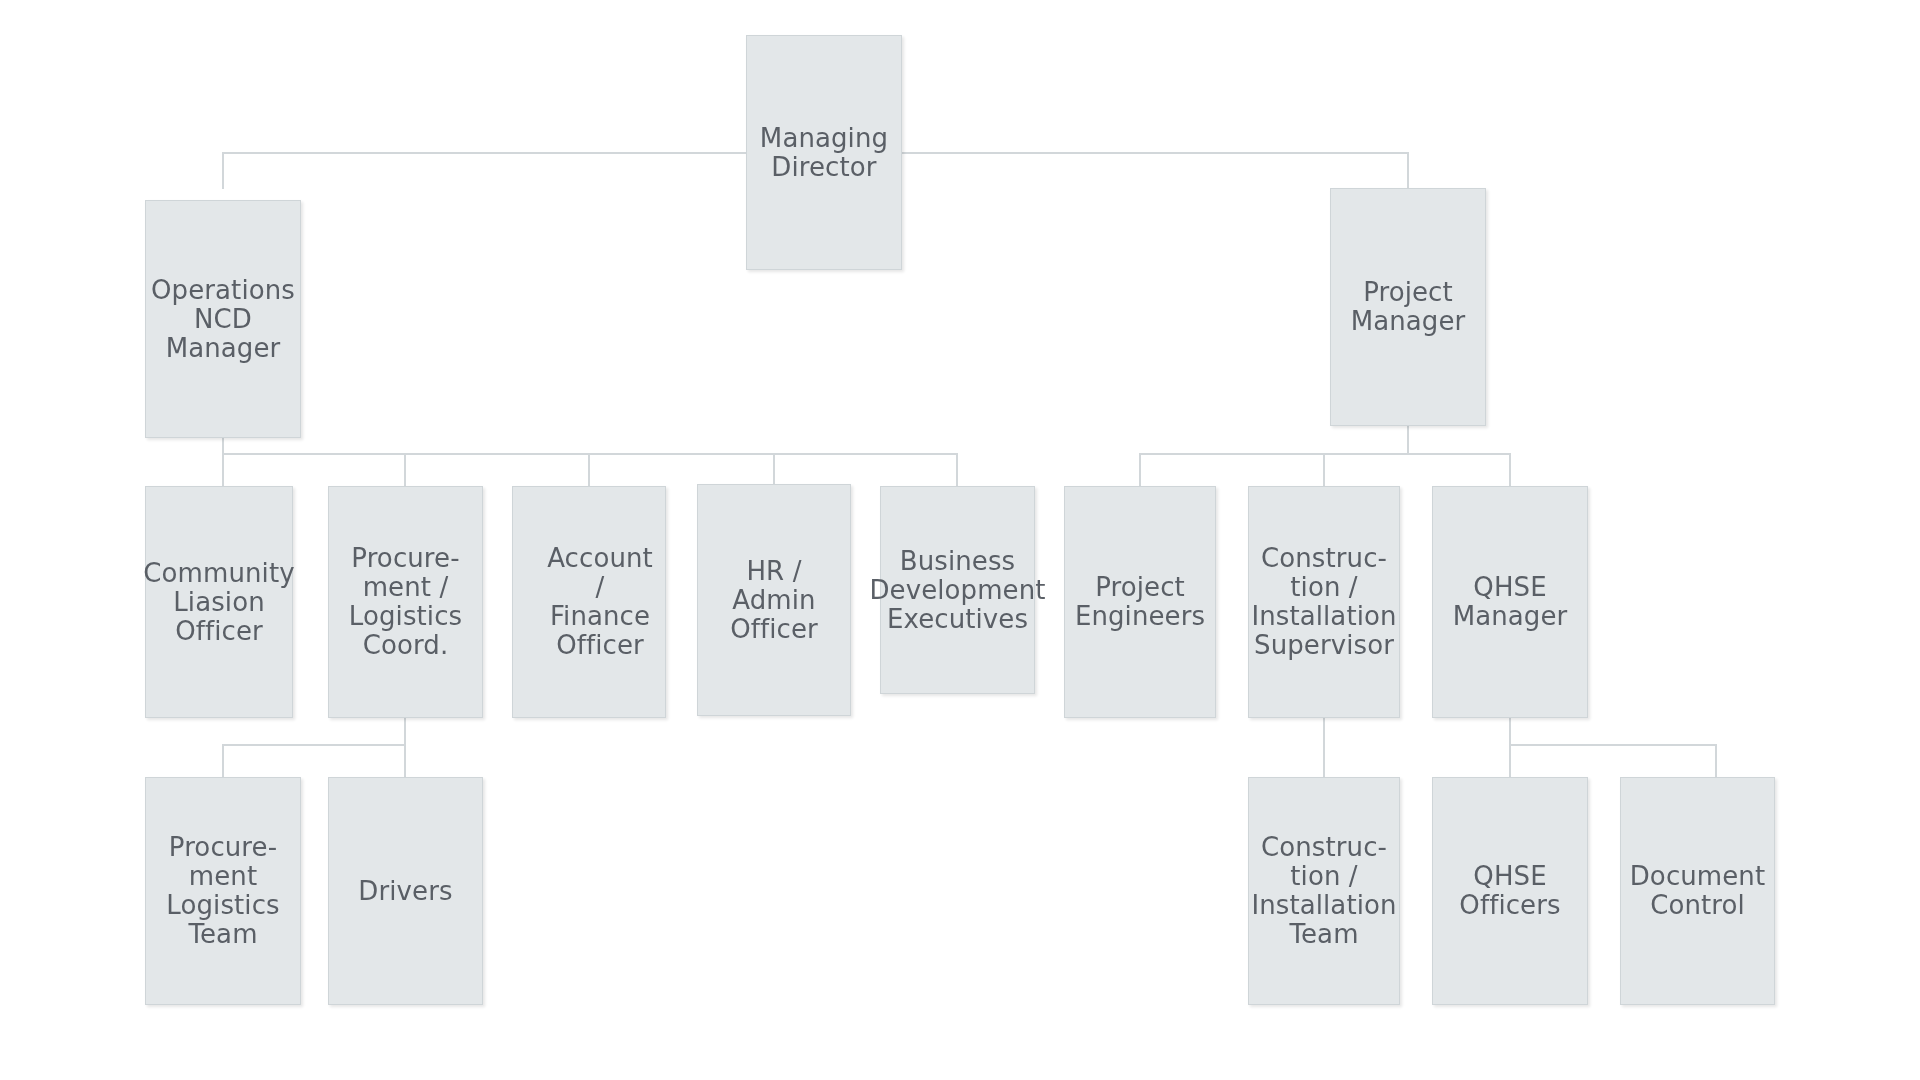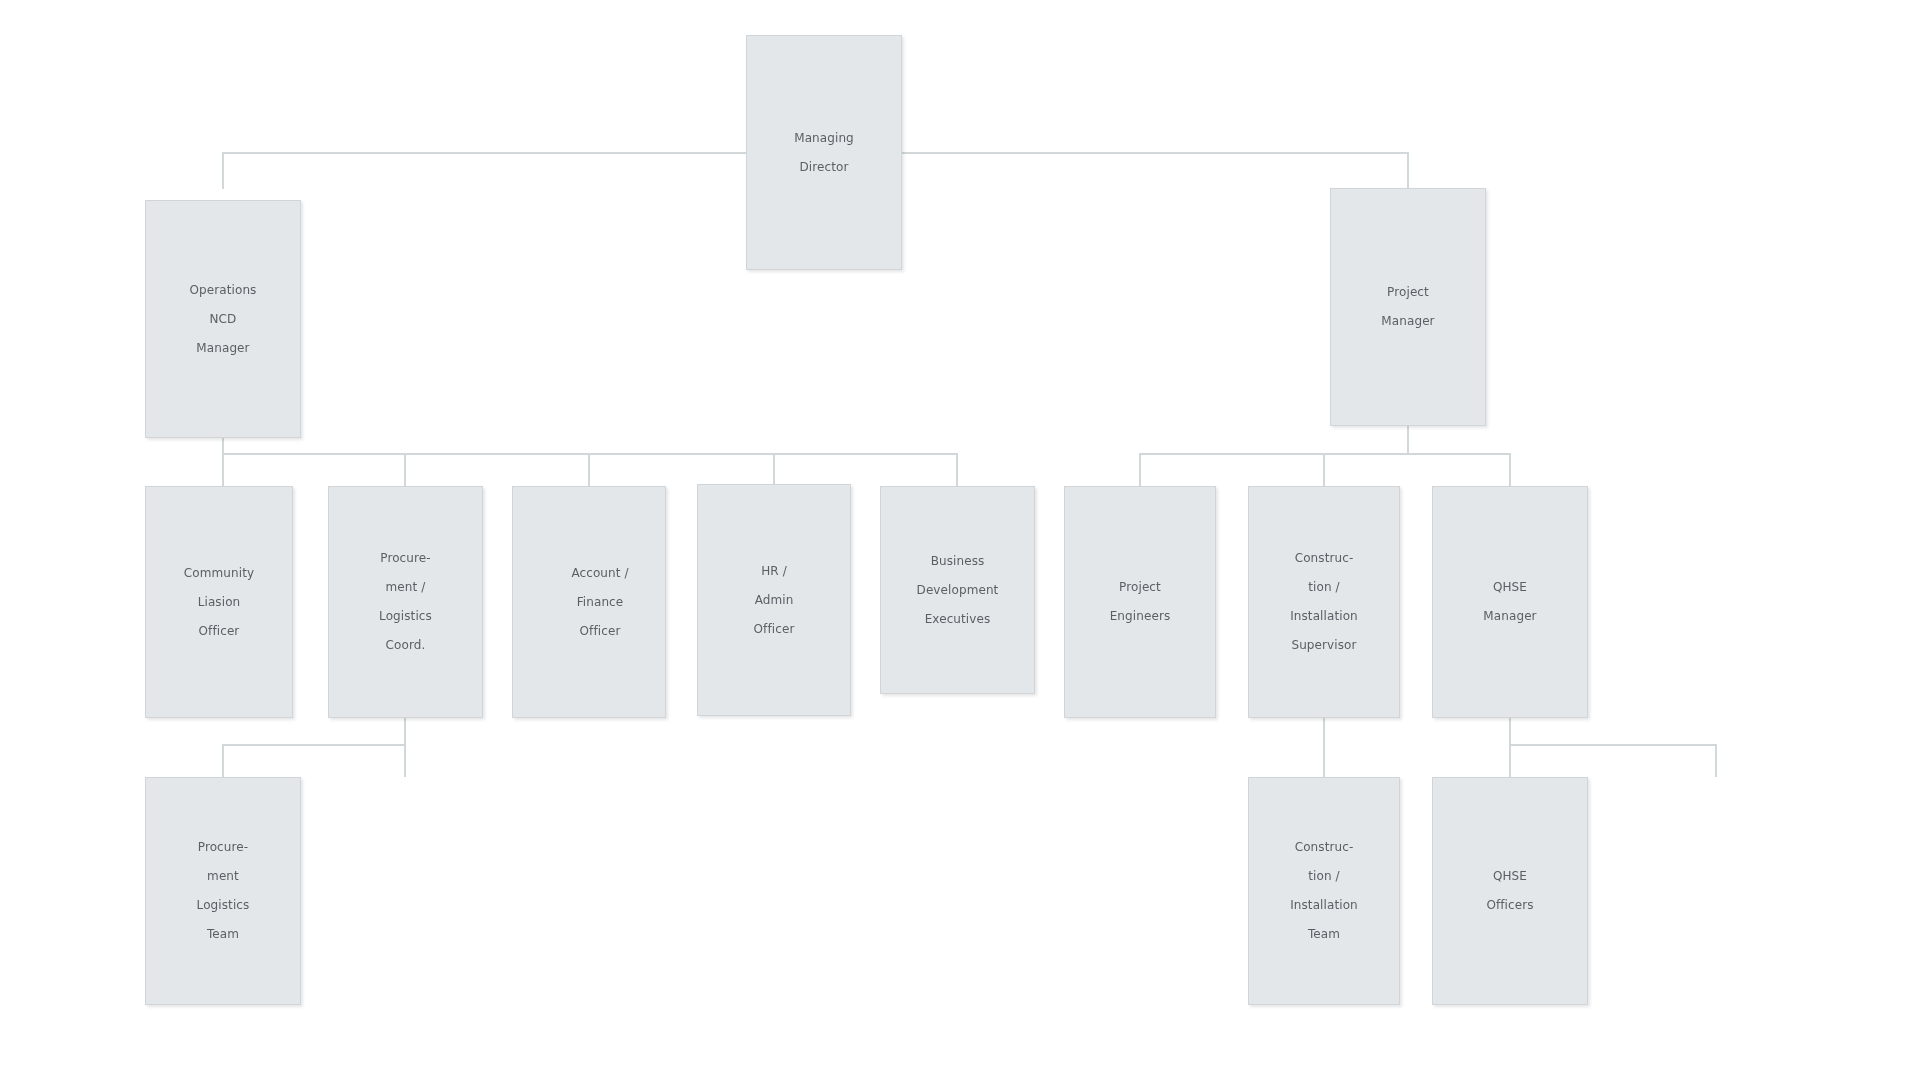--- a/index.html
+++ b/index.html
@@ -21,21 +21,21 @@
     background: #e3e7e9;
     border: 1px solid #cfd5d8;
     box-shadow: 2px 2px 3px rgba(0,0,0,0.10);
     display: flex;
     align-items: center;
     justify-content: center;
     z-index: 3;
   }
   .node-label {
     color: #5a5f66;
-    font-size: 12px;
+    font-size: 26px;
     line-height: 29px;
     text-align: center;
     letter-spacing: 0.1px;
     padding: 0 4px;
     white-space: pre-line;
   }
   .conn {
     position: absolute;
     background: #d2d7da;
     z-index: 1;
@@ -142,27 +142,34 @@
 Manager</span>
   </div>
 
   <div class="node" style="left:145px; top:777px; width:156px; height:228px;">
     <span class="node-label">Procure-
 ment
 Logistics
 Team</span>
   </div>
 
+  <div class="node" style="left:328px; top:777px; width:155px; height:228px;">
+    <span class="node-label">Drivers</span>
+  </div>
 
   <div class="node" style="left:1248px; top:777px; width:152px; height:228px;">
     <span class="node-label">Construc-
 tion /
 Installation
 Team</span>
   </div>
 
   <div class="node" style="left:1432px; top:777px; width:156px; height:228px;">
     <span class="node-label">QHSE
 Officers</span>
   </div>
 
+  <div class="node" style="left:1620px; top:777px; width:155px; height:228px;">
+    <span class="node-label">Document
+Control</span>
+  </div>
 
 </div>
 
 </body></html>

